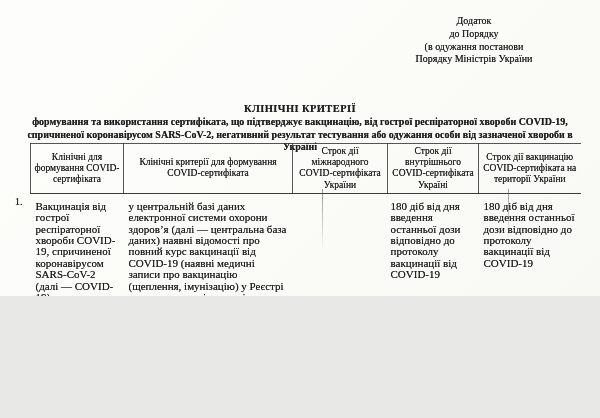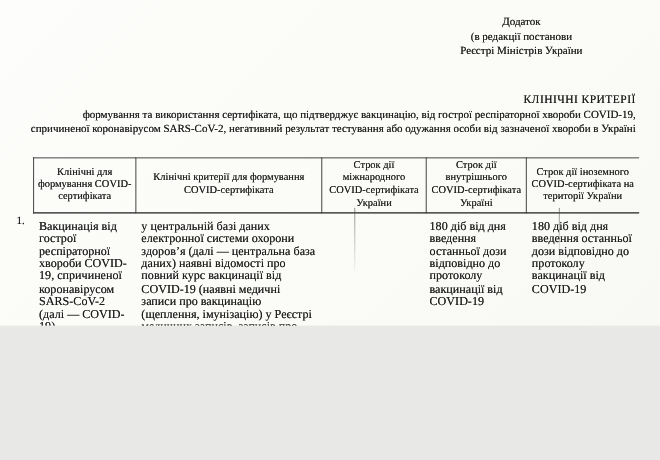--- a/index.html
+++ b/index.html
@@ -22,23 +22,23 @@
     position: absolute;
     top: 15px; right: 38px; width: 176px;
     text-align: center;
     font-size: 10px; line-height: 12.8px;
   }
   .annotation .ann-line { white-space: nowrap; }
 
   
   .title-block {
     position: absolute;
-    top: 85px; left: 22px; right: 22px;
-    text-align: right;
-    font-weight: normal;
+    top: 102px; left: 22px; right: 22px;
+    text-align: center;
+    font-weight: bold;
   }
   .doc-heading {
     font-size: 10.5px; letter-spacing: 0.4px; line-height: 13px;
   }
   .doc-subtitle {
     margin-top: 1px;
     font-size: 10px; line-height: 12.6px;
   }
 
   
@@ -91,22 +91,23 @@
   .rule-a { left: 322px; top: 189px; height: 62px; }
   .rule-b { left: 508px; top: 189px; height: 52px; }
 </style>
 </head>
 <body>
 
 <div class="page">
 
   <div class="annotation">
     <div class="ann-line">Додаток</div>
-    <div class="ann-line">(в редакції постанови</div>
-    <div class="ann-line">Реєстрі Міністрів України</div>
+    <div class="ann-line">до Порядку</div>
+    <div class="ann-line">(в одужання постанови</div>
+    <div class="ann-line">Порядку Міністрів України</div>
   </div>
 
   <div class="title-block">
     <div class="doc-heading">КЛІНІЧНІ КРИТЕРІЇ</div>
     <div class="doc-subtitle">формування та використання сертифіката, що підтверджує вакцинацію, від гострої респіраторної хвороби COVID-19, спричиненої коронавірусом SARS-CoV-2, негативний результат тестування або одужання особи від зазначеної хвороби в Україні</div>
   </div>
 
   <table class="criteria-table">
     <colgroup>
         <col>
@@ -114,21 +115,21 @@
         <col>
         <col>
         <col>
       </colgroup>
     <thead>
       <tr>
         <th>Клінічні для формування COVID-сертифіката</th>
         <th>Клінічні критерії для формування COVID-сертифіката</th>
         <th>Строк дії міжнародного COVID-сертифіката України</th>
         <th>Строк дії внутрішнього COVID-сертифіката Україні</th>
-        <th>Строк дії іноземного COVID-сертифіката на території України</th>
+        <th>Строк дії вакцинацію COVID-сертифіката на території України</th>
       </tr>
     </thead>
     <tbody>
       <tr>
         <td class="cell-basis">Вакцинація від гострої респіраторної хвороби COVID-19, спричиненої коронавірусом SARS-CoV-2 (далі — COVID-19)</td>
         <td class="cell-criteria">у центральній базі даних електронної системи охорони здоров’я (далі — центральна база даних) наявні відомості про повний курс вакцинації від COVID-19 (наявні медичні записи про вакцинацію (щеплення, імунізацію) у Реєстрі медичних записів, записів про направлення та рецептів щодо кожної введеної дози за протоколом з зазначеними відомостями про серію вакцин, які відповідають відомостям, що надані МОЗ, про серії вакцин, які застосовуються (під час перевірки відомостей про серію вакцини не враховується наявність незаповнених</td>
         <td class="cell-international"></td>
         <td class="cell-internal">180 діб від дня введення останньої дози відповідно до протоколу вакцинації від COVID-19</td>
         <td class="cell-foreign">180 діб від дня введення останньої дози відповідно до протоколу вакцинації від COVID-19</td>
       </tr>

